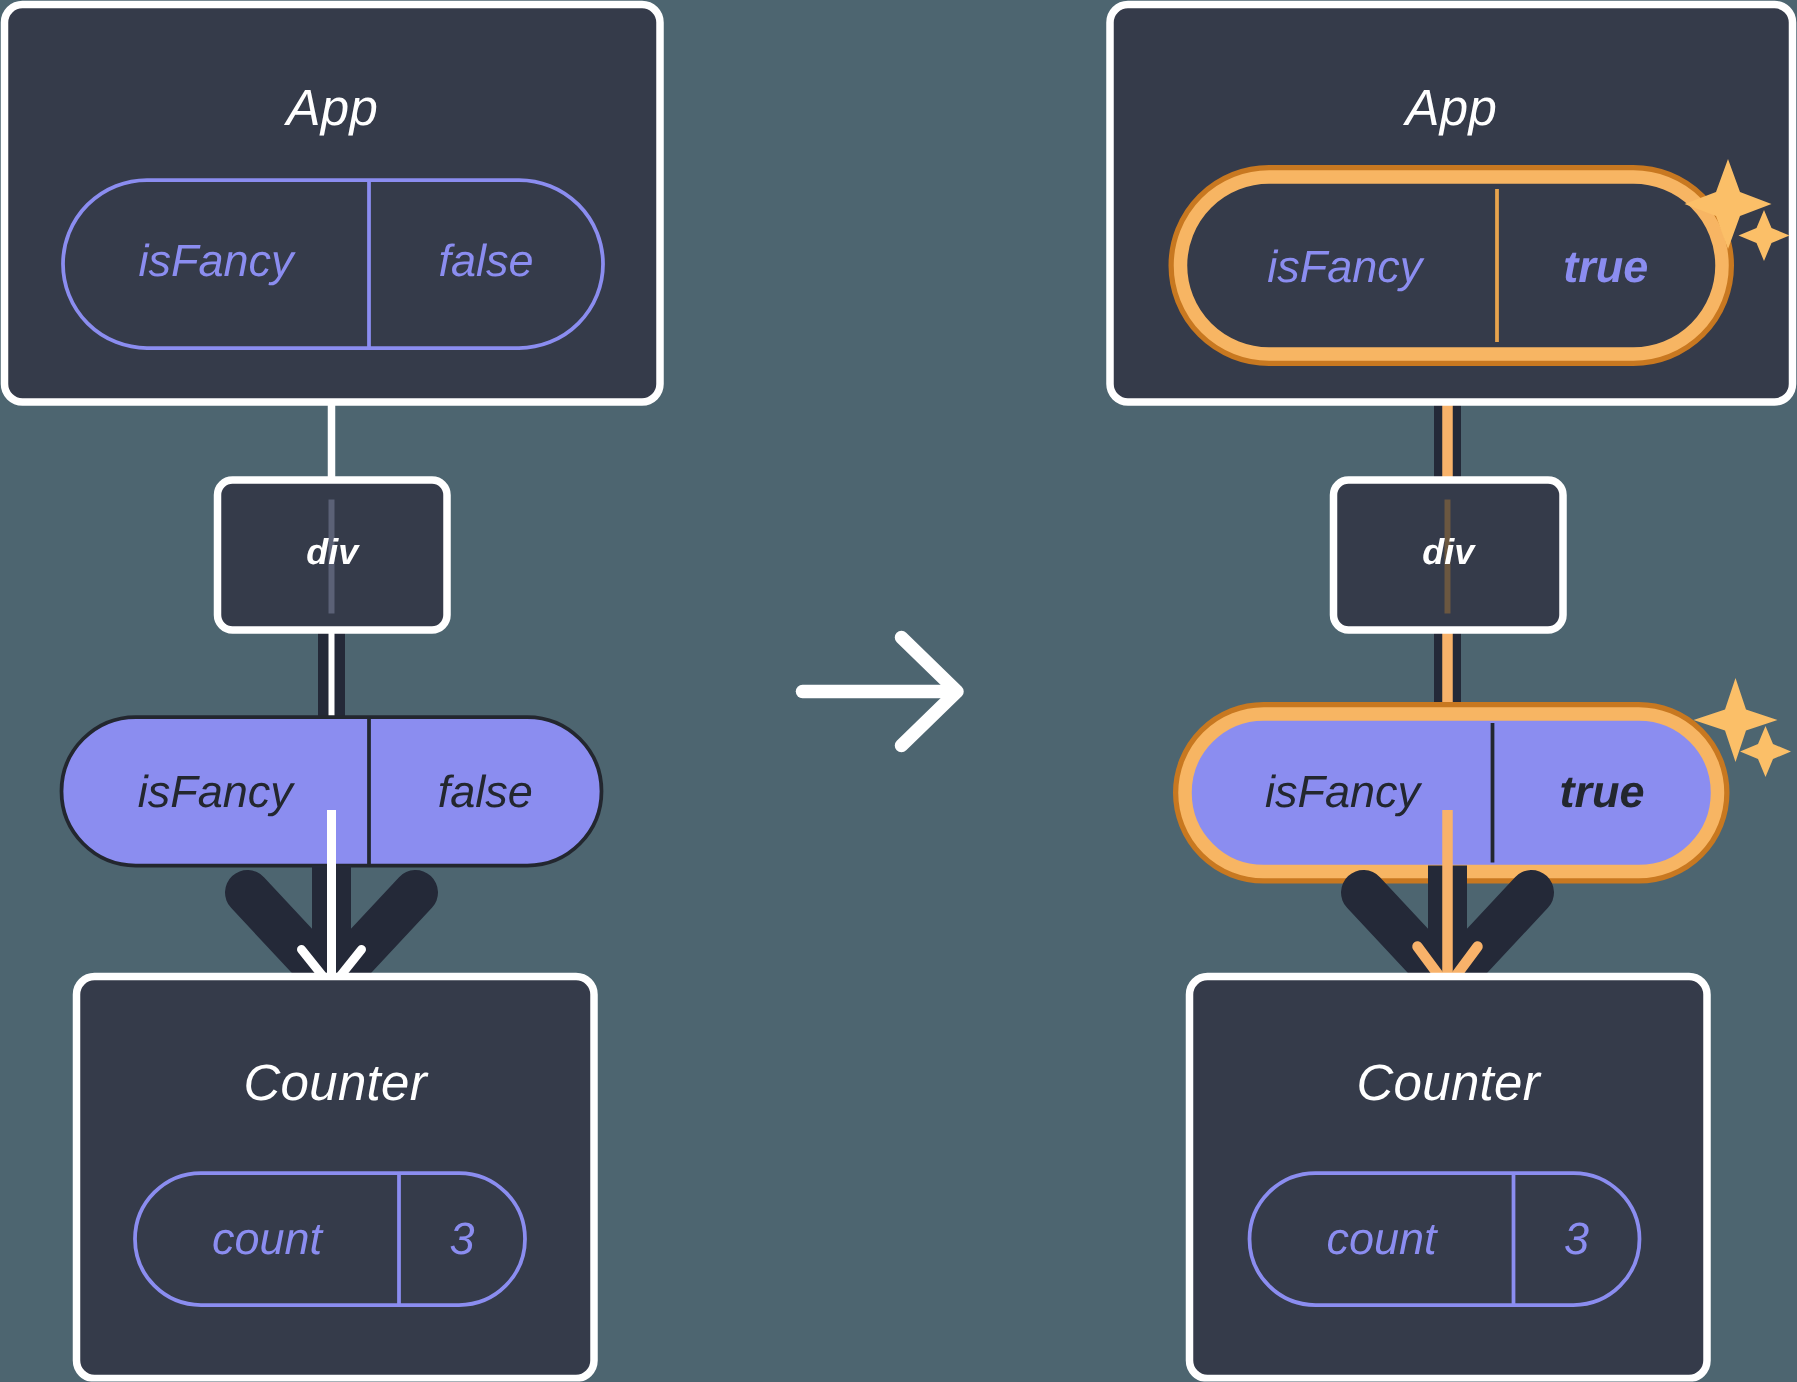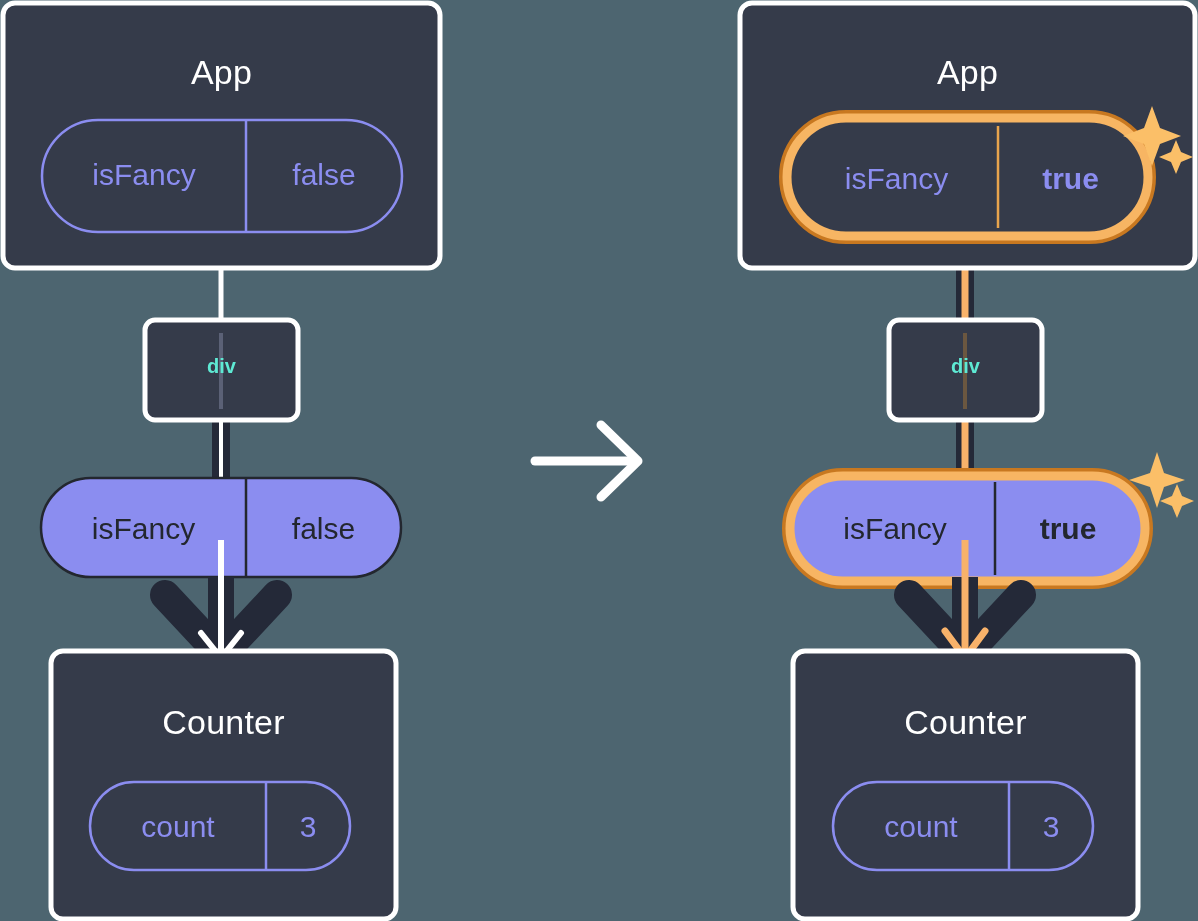--- a/index.html
+++ b/index.html
@@ -3,37 +3,37 @@
 <meta charset="utf-8">
 <style>
   html,body{margin:0;padding:0;}
   body{
     width:1198px;height:921px;
     background:#4d6570;
     font-family:"Liberation Sans","DejaVu Sans",sans-serif;
     overflow:hidden;
     position:relative;
   }
-  #stage{position:absolute;inset:0;}
+  #stage{position:absolute;inset:0;font-style:italic;}
   svg.layer{position:absolute;left:0;top:0;width:1198px;height:921px;}
   .htext{
     position:absolute;
     white-space:nowrap;
     pointer-events:none;
   }
   .comp-title{
     color:#ffffff;
     font-size:34px;
     font-weight:400;
     letter-spacing:0.2px;
   }
   .pill-label-outline{ color:#8b8df0; font-size:30px; font-weight:400; }
   .pill-label-solid{ color:#23272f; font-size:30px; font-weight:400; }
   .pill-label-solid.bold{ font-weight:700; }
-  .div-label{ color:#5eead4; font-size:20px; font-weight:700; }
+  .div-label{ color:#ffffff; font-size:24px; font-weight:700; }
 </style>
 </head>
 <body>
 
 <div id="stage">
 
   <svg class="layer" viewBox="0 0 1198 921">
 
     <g>
       <line x1="221" y1="258" x2="221" y2="322" stroke="#ffffff" stroke-width="5"></line>

